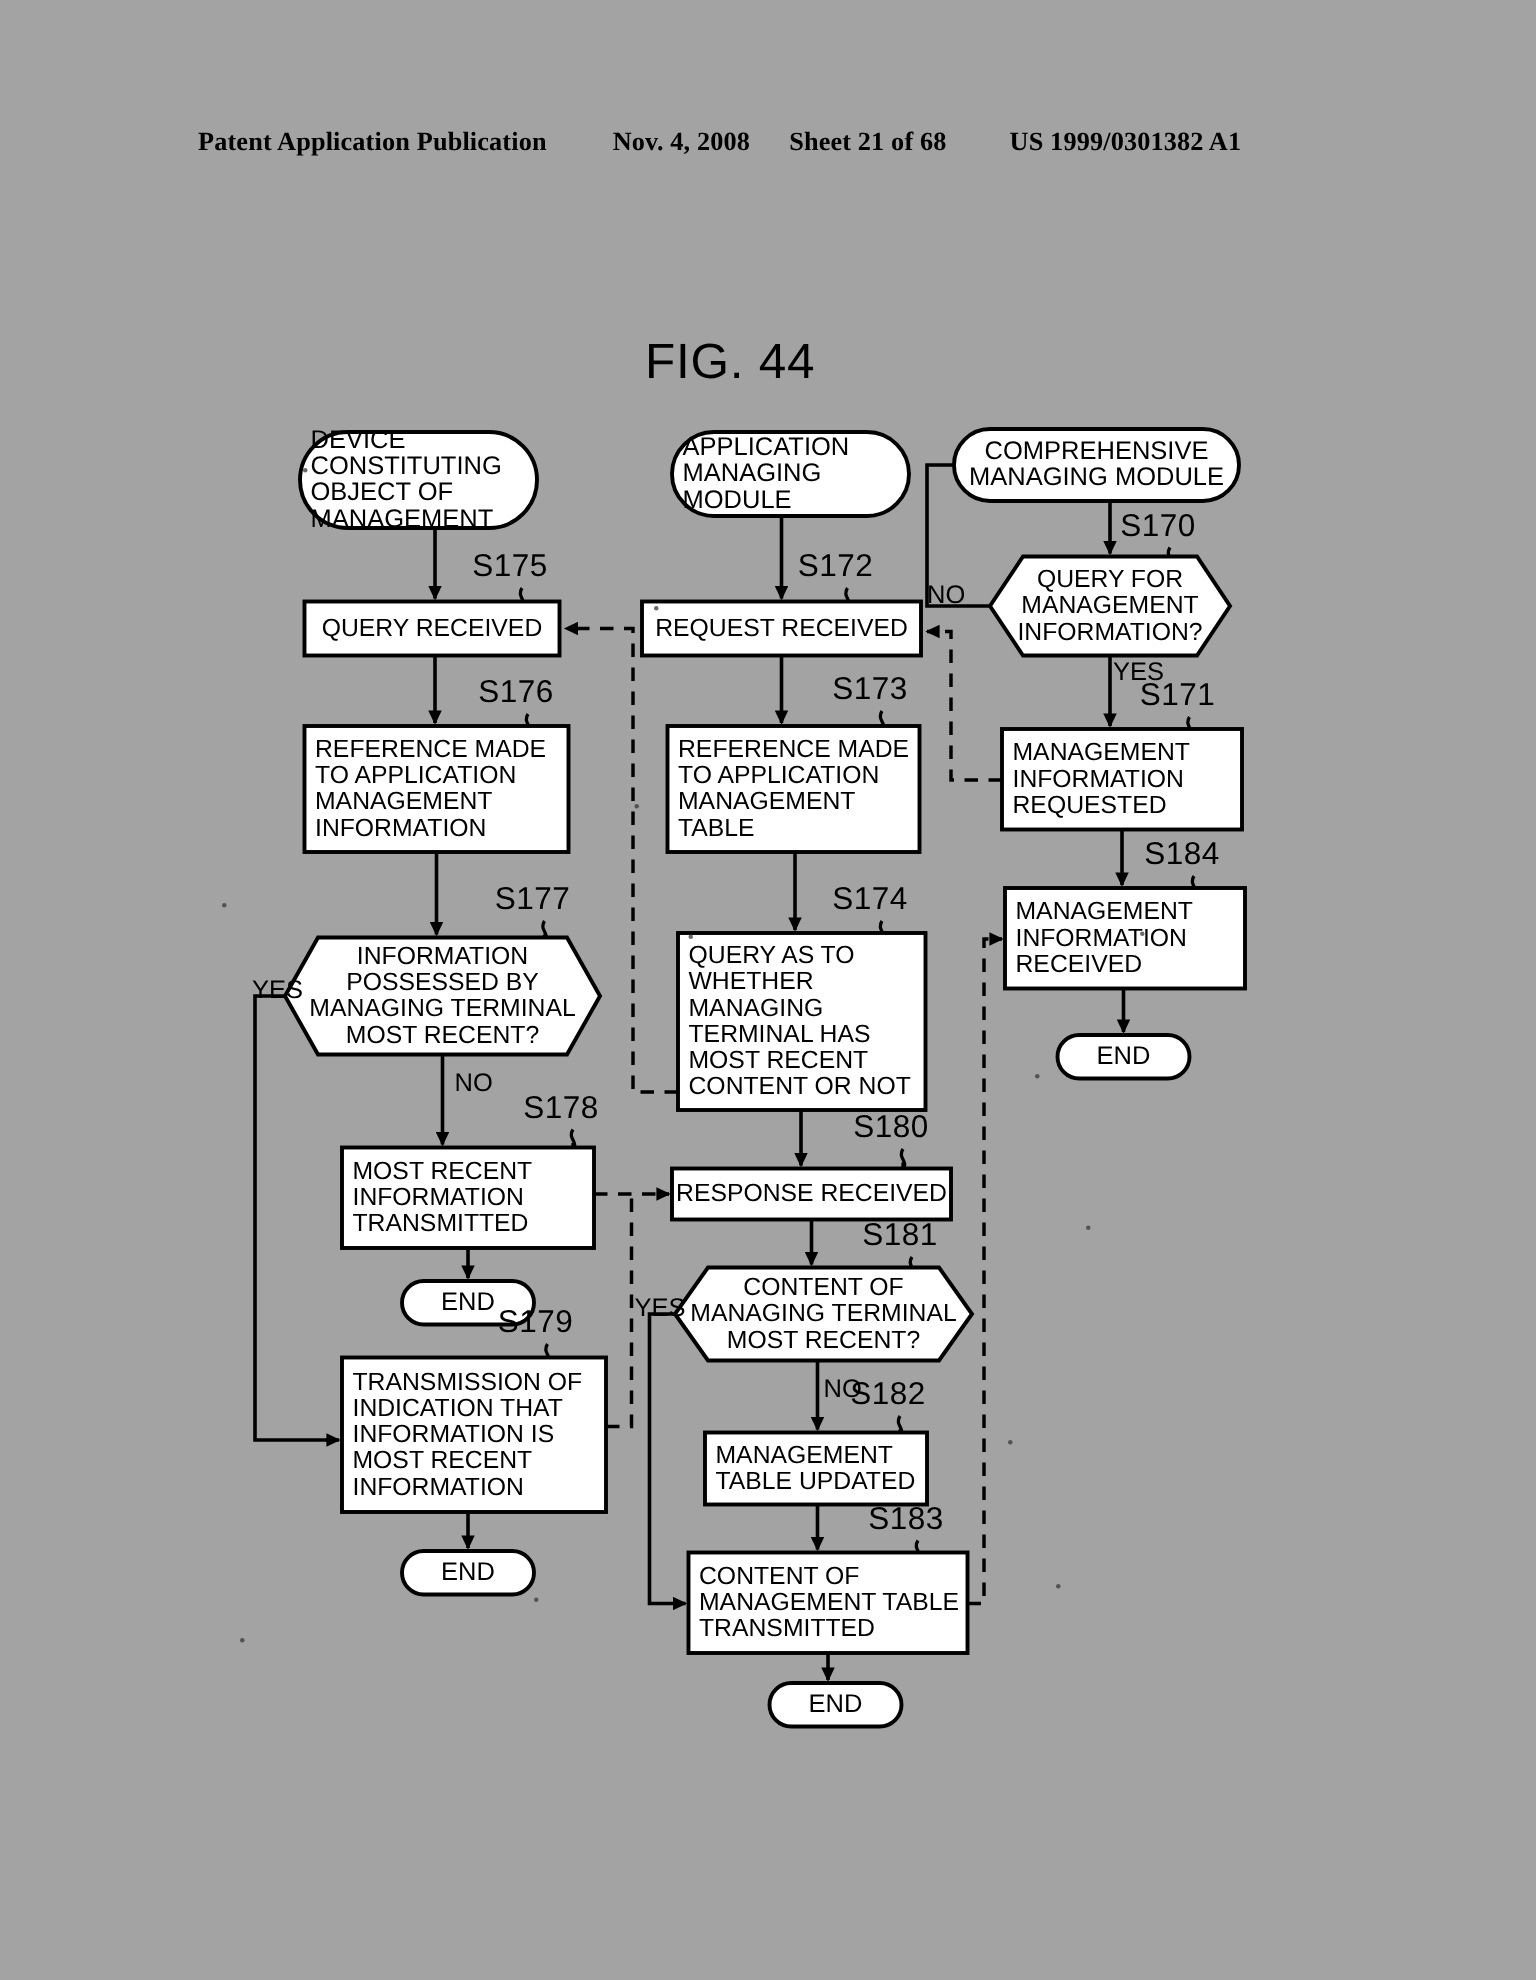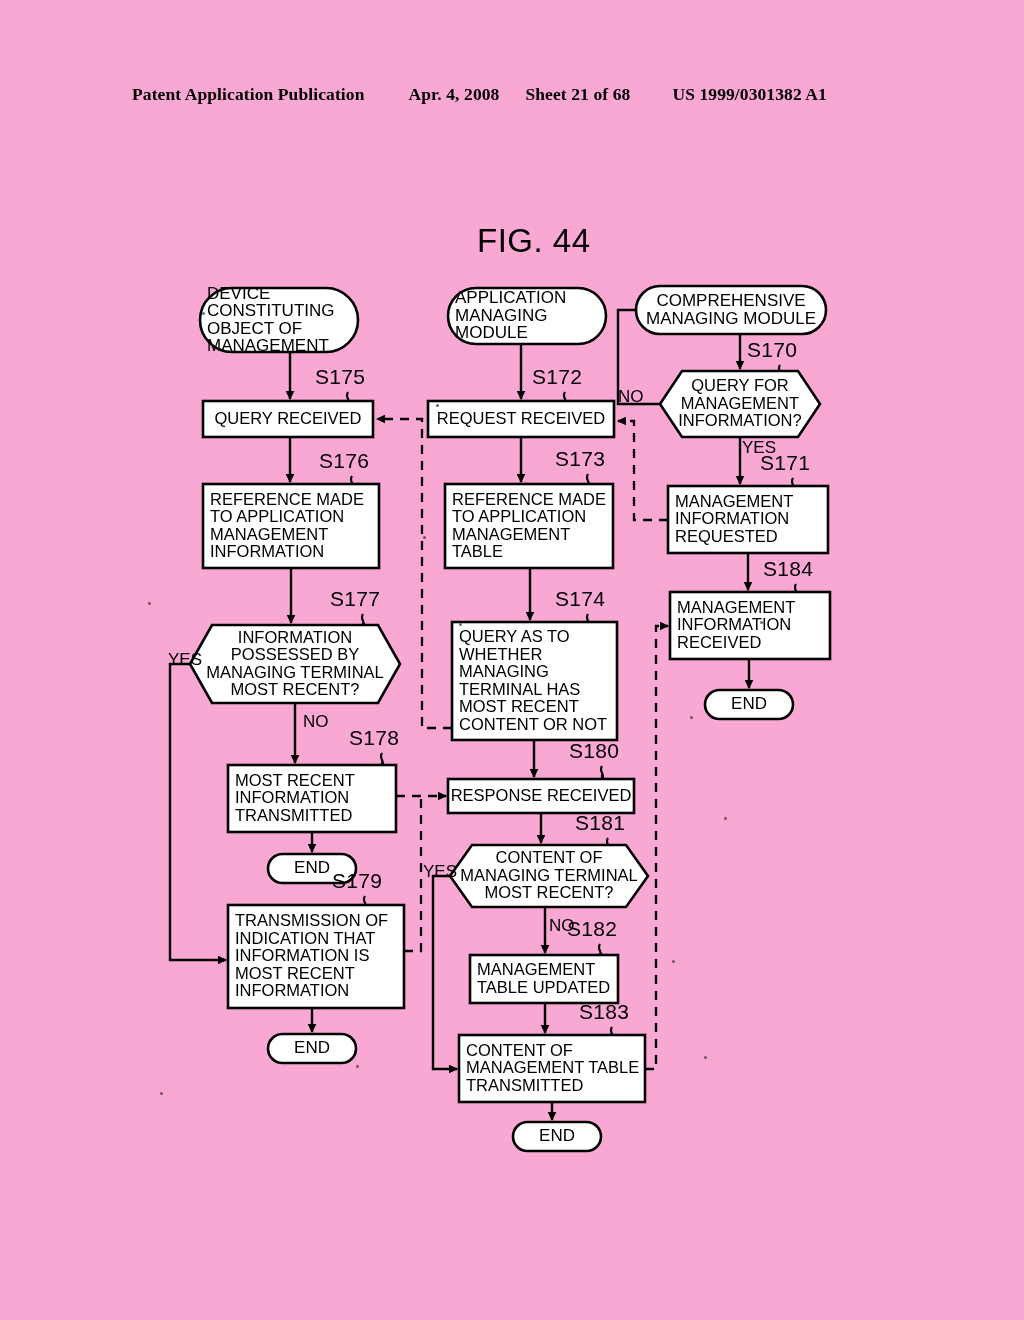--- a/index.html
+++ b/index.html
@@ -12,21 +12,21 @@
     height: 1320px;
     font-family: "Liberation Sans", sans-serif;
     color: #000;
     position: relative;
     overflow: hidden;
   }
   #page {
     position: relative;
     width: 1024px;
     height: 1320px;
-    background: #f9a8d4;
+    background: #a3a3a3;
   }
   
   .pub-header {
     position: absolute;
     top: 84px;
     left: 132px;
     width: 760px;
     height: 30px;
     font-family: "Liberation Serif", serif;
     font-weight: bold;
@@ -43,21 +43,20 @@
 
   
   .fig-label {
     position: absolute;
     left: 430px;
     top: 222px;
     font-family: "Liberation Sans", sans-serif;
     font-size: 33px;
     letter-spacing: 0.5px;
     font-weight: 400;
-    margin-left: 47px;
   }
 
   
   #flow {
     position: absolute;
     left: 0;
     top: 0;
   }
   #flow text {
     font-family: "Liberation Sans", sans-serif;
@@ -110,21 +109,21 @@
     opacity: .75;
   }
 </style>
 </head>
 <body>
 
 <div id="page">
 
   <div class="pub-header">
     <span class="seg-title">Patent Application Publication</span>
-    <span class="seg-date">Apr. 4, 2008</span>
+    <span class="seg-date">Nov. 4, 2008</span>
     <span class="seg-sheet">Sheet 21 of 68</span>
     <span class="seg-number">US 1999/0301382 A1</span>
   </div>
 
   <div class="fig-label">FIG. 44</div>
 
   <svg id="flow" width="1024" height="1320" viewBox="0 0 1024 1320">
     <defs>
       <marker id="arrowSolid" markerWidth="10" markerHeight="9" refX="8.4" refY="4.5" orient="auto" markerUnits="userSpaceOnUse">
         <path d="M 0 0 L 9.5 4.5 L 0 9 z" fill="#000"></path>

